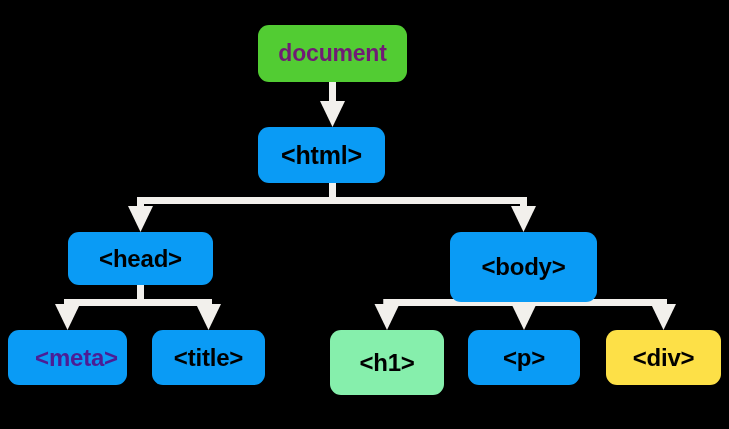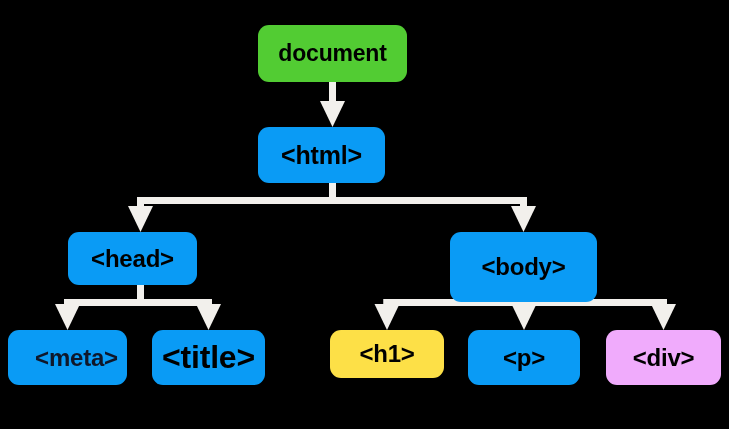--- a/index.html
+++ b/index.html
@@ -70,40 +70,40 @@
       <rect x="520" y="285" width="7" height="21" fill="#f2f0ec"></rect>
       <rect x="383.5" y="299" width="283.5" height="7" fill="#f2f0ec"></rect>
       <rect x="383.5" y="299" width="7" height="6" fill="#f2f0ec"></rect>
       <polygon points="374.5,304 399.5,304 387,330" fill="#f2f0ec"></polygon>
       <rect x="520.5" y="299" width="7" height="6" fill="#f2f0ec"></rect>
       <polygon points="511.5,304 536.5,304 524,330" fill="#f2f0ec"></polygon>
       <rect x="660" y="299" width="7" height="6" fill="#f2f0ec"></rect>
       <polygon points="651,304 676,304 663.5,330" fill="#f2f0ec"></polygon>
     </svg>
 
-<div class="node node-root" style="left: 258px; top: 25px; width: 149px; height: 57px; font-size: 23px; background: rgb(82, 204, 51); color: #000000;">
+<div class="node node-root" style="left: 258px; top: 25px; width: 149px; height: 57px; font-size: 23px; background: rgb(82, 204, 51); color: #701a75;">
       <span>document</span>
     </div>
     <div class="node node-el" style="left: 258px; top: 127px; width: 127px; height: 56px; font-size: 25px; background: rgb(10, 155, 245); color: rgb(0, 0, 0);">
       <span>&lt;html&gt;</span>
     </div>
-    <div class="node node-el" style="left: 68px; top: 232px; width: 129px; height: 53px; font-size: 24px; background: rgb(10, 155, 245); color: rgb(0, 0, 0);">
+    <div class="node node-el" style="left: 68px; top: 232px; width: 145px; height: 53px; font-size: 24px; background: rgb(10, 155, 245); color: rgb(0, 0, 0);">
       <span>&lt;head&gt;</span>
     </div>
     <div class="node node-el" style="left: 450px; top: 232px; width: 147px; height: 70px; font-size: 24px; background: rgb(10, 155, 245); color: rgb(0, 0, 0);">
       <span>&lt;body&gt;</span>
     </div>
-    <div class="node node-el" style="left: 8px; top: 330px; width: 119px; height: 55px; font-size: 24px; background: rgb(10, 155, 245); color: #0f172a;">
+    <div class="node node-el" style="left: 8px; top: 330px; width: 119px; height: 55px; font-size: 24px; background: rgb(10, 155, 245); color: #4c1d95;">
       <span style="position: relative; left: 9px;">&lt;meta&gt;</span>
     </div>
-    <div class="node node-el" style="left: 152px; top: 330px; width: 113px; height: 55px; font-size: 32px; background: rgb(10, 155, 245); color: rgb(0, 0, 0);">
+    <div class="node node-el" style="left: 152px; top: 330px; width: 113px; height: 55px; font-size: 24px; background: rgb(10, 155, 245); color: rgb(0, 0, 0);">
       <span>&lt;title&gt;</span>
     </div>
-    <div class="node node-el" style="left: 330px; top: 330px; width: 114px; height: 48px; font-size: 24px; background: #fde047; color: rgb(0, 0, 0);">
+    <div class="node node-el" style="left: 330px; top: 330px; width: 114px; height: 65px; font-size: 24px; background: #86efac; color: rgb(0, 0, 0);">
       <span>&lt;h1&gt;</span>
     </div>
     <div class="node node-el" style="left: 468px; top: 330px; width: 112px; height: 55px; font-size: 24px; background: rgb(10, 155, 245); color: rgb(0, 0, 0);">
       <span>&lt;p&gt;</span>
     </div>
-    <div class="node node-el" style="left: 606px; top: 330px; width: 115px; height: 55px; font-size: 24px; background: #f0abfc; color: rgb(0, 0, 0);">
+    <div class="node node-el" style="left: 606px; top: 330px; width: 115px; height: 55px; font-size: 24px; background: #fde047; color: rgb(0, 0, 0);">
       <span>&lt;div&gt;</span>
     </div>
   </div>
 
 </body></html>

